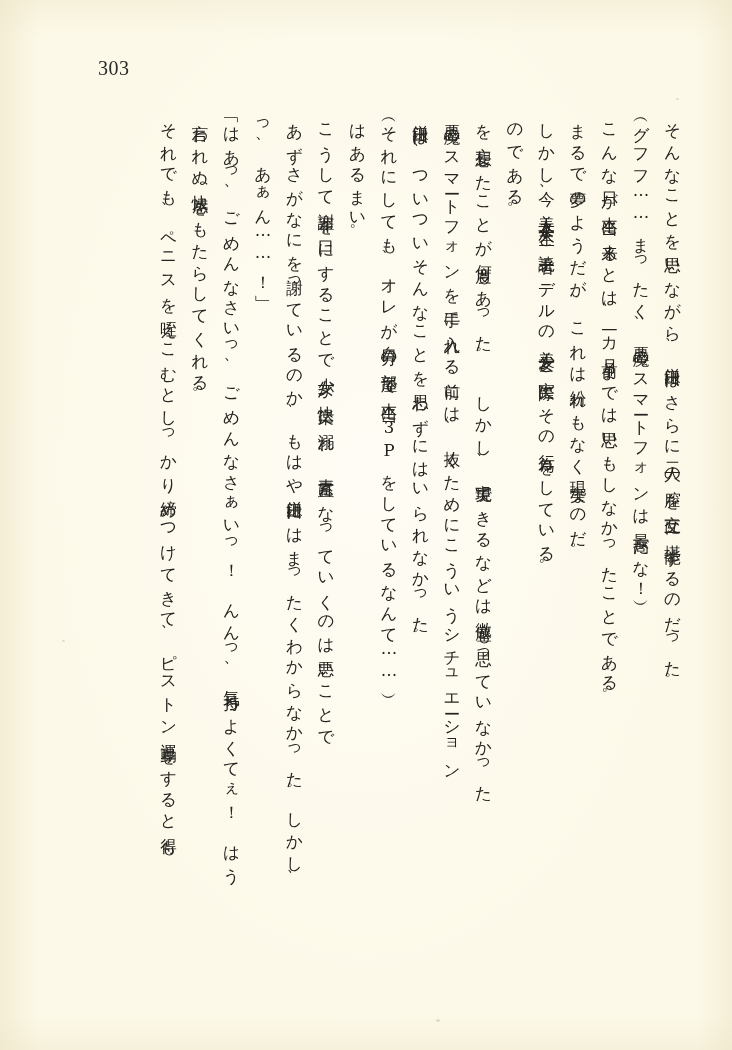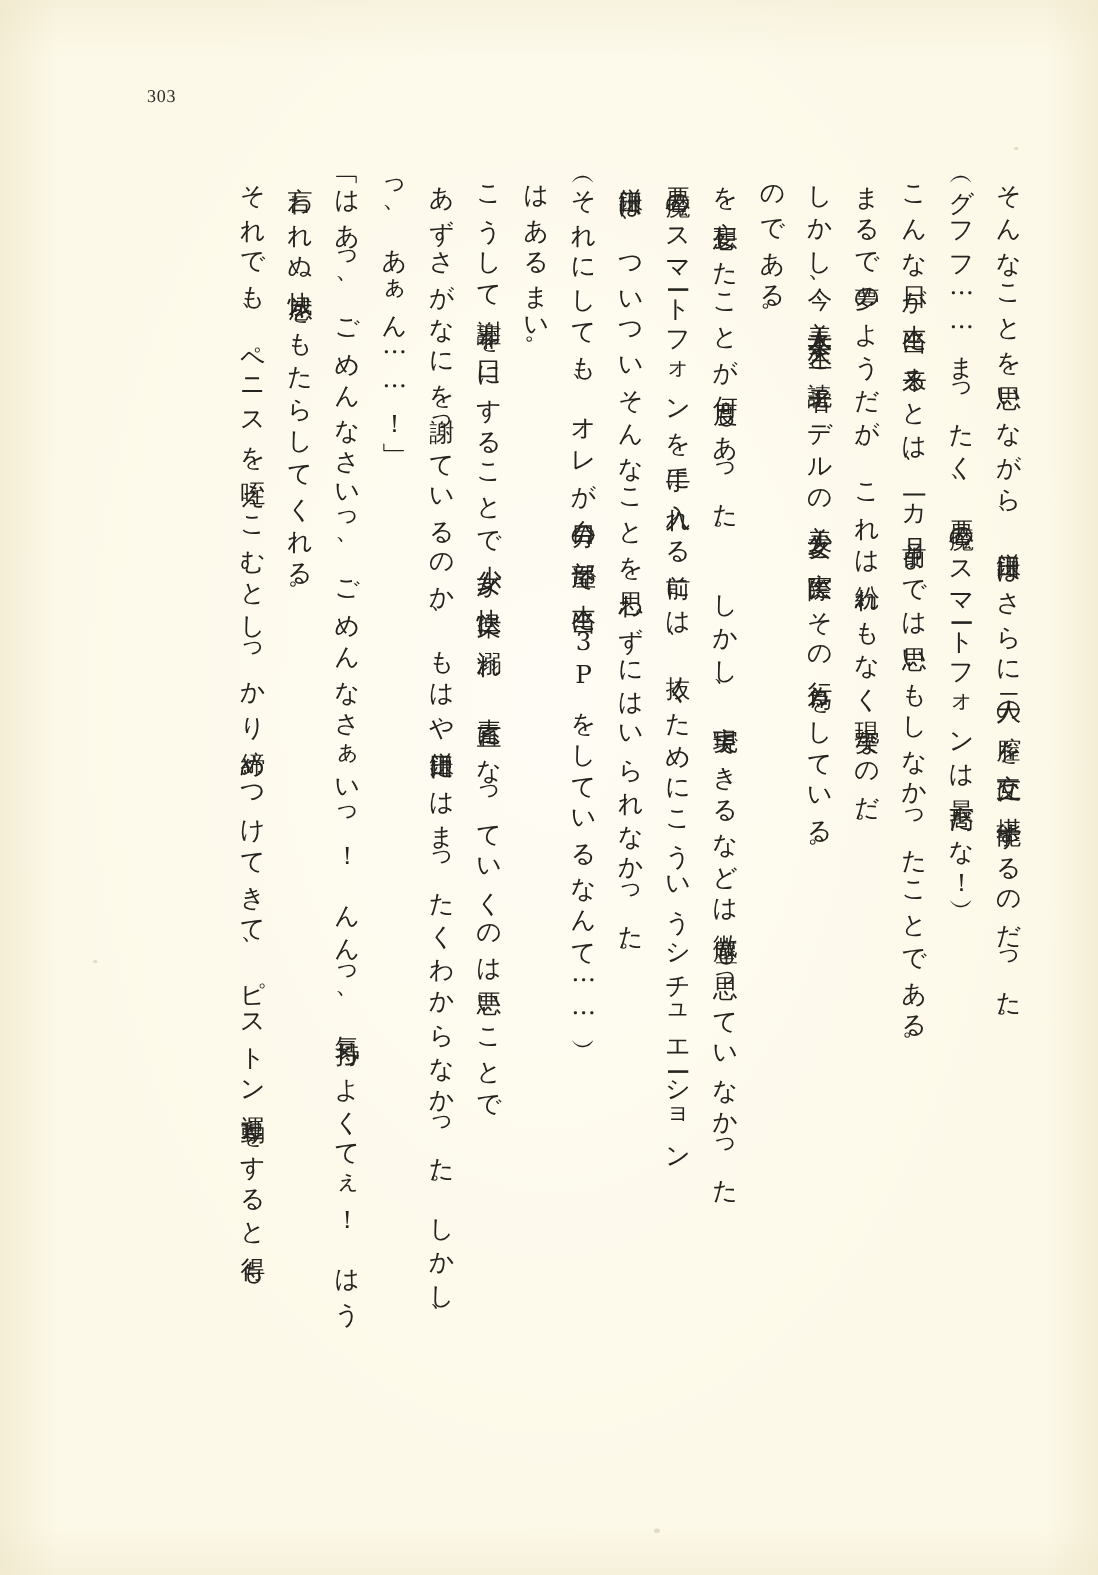--- a/index.html
+++ b/index.html
@@ -27,21 +27,21 @@
       linear-gradient(to left, rgba(236,228,198,0.5) 0px, rgba(253,249,232,0) 36px),
       linear-gradient(to bottom, rgba(238,231,203,0.45) 0px, rgba(253,249,232,0) 38px),
       linear-gradient(to top, rgba(238,231,203,0.45) 0px, rgba(253,249,232,0) 34px);
     pointer-events: none;
   }
   .page-number {
     position: absolute;
     top: 57px;
     left: 98px;
     font-family: "Liberation Serif", serif;
-    font-size: 12px;
+    font-size: 20px;
     color: #2a2a28;
     letter-spacing: 0.5px;
   }
   
   .text-block {
     position: absolute;
     top: 112px;
     right: 52px;
     height: 800px;
     display: flex;

